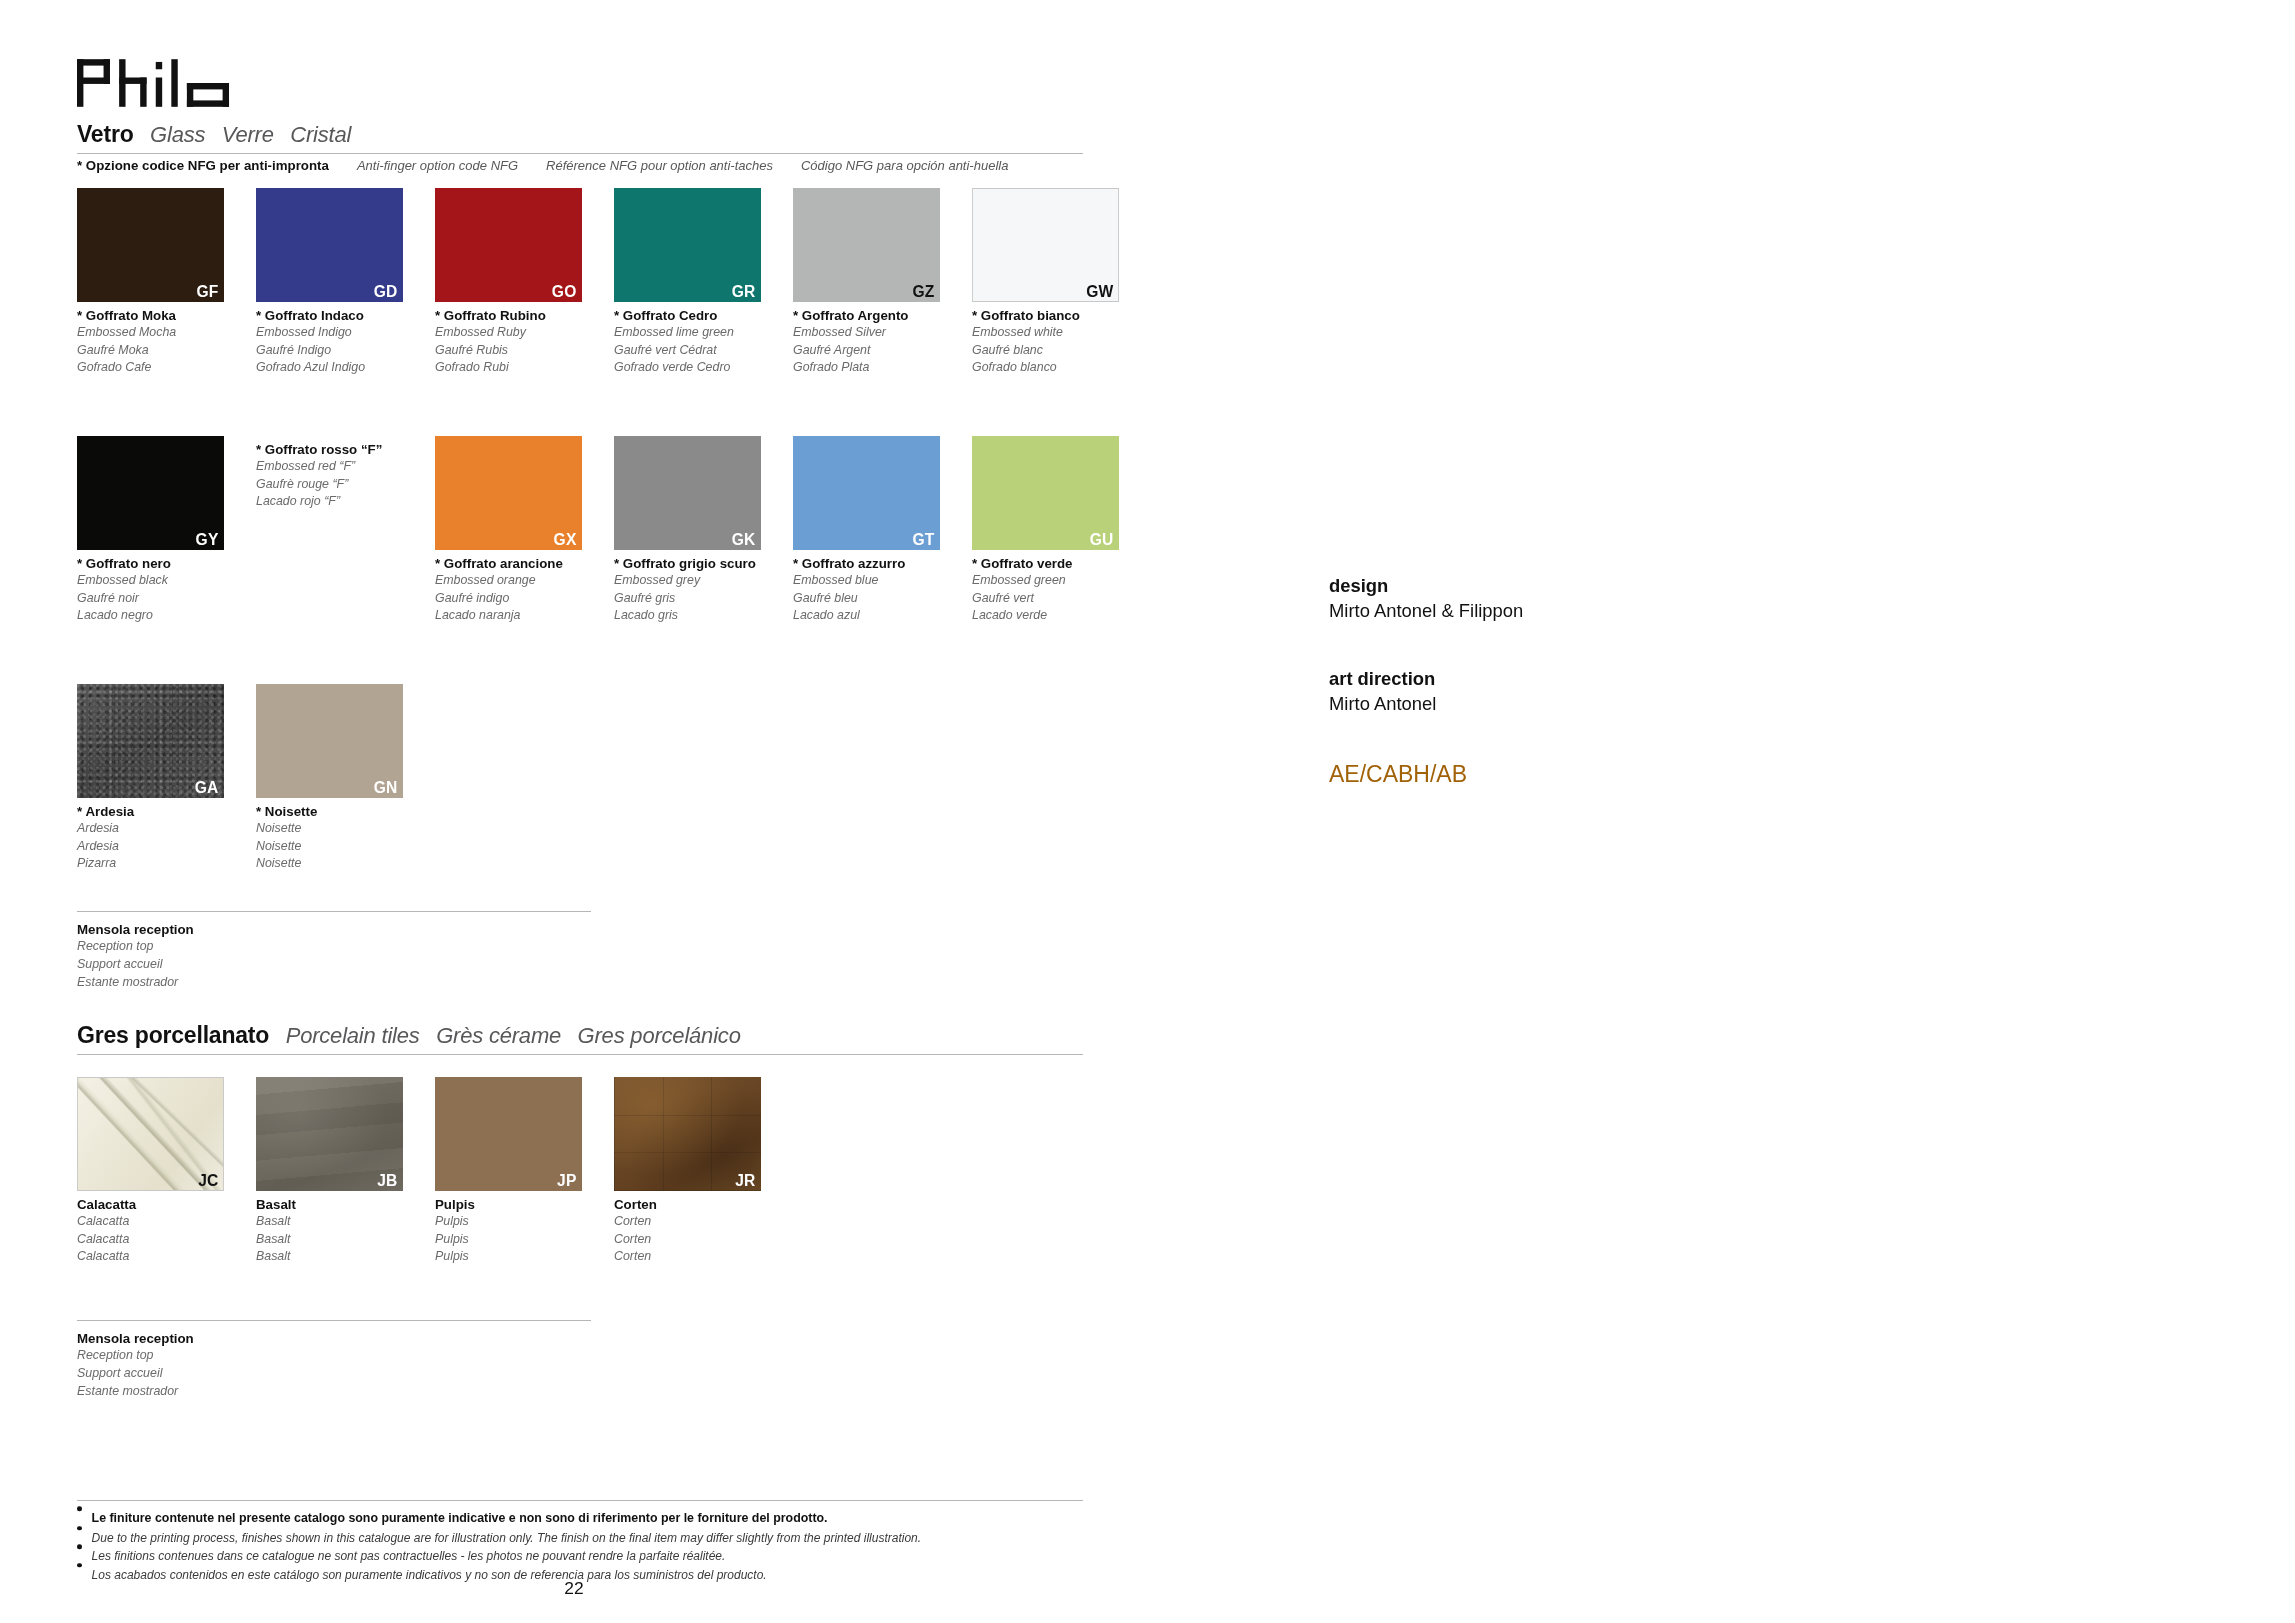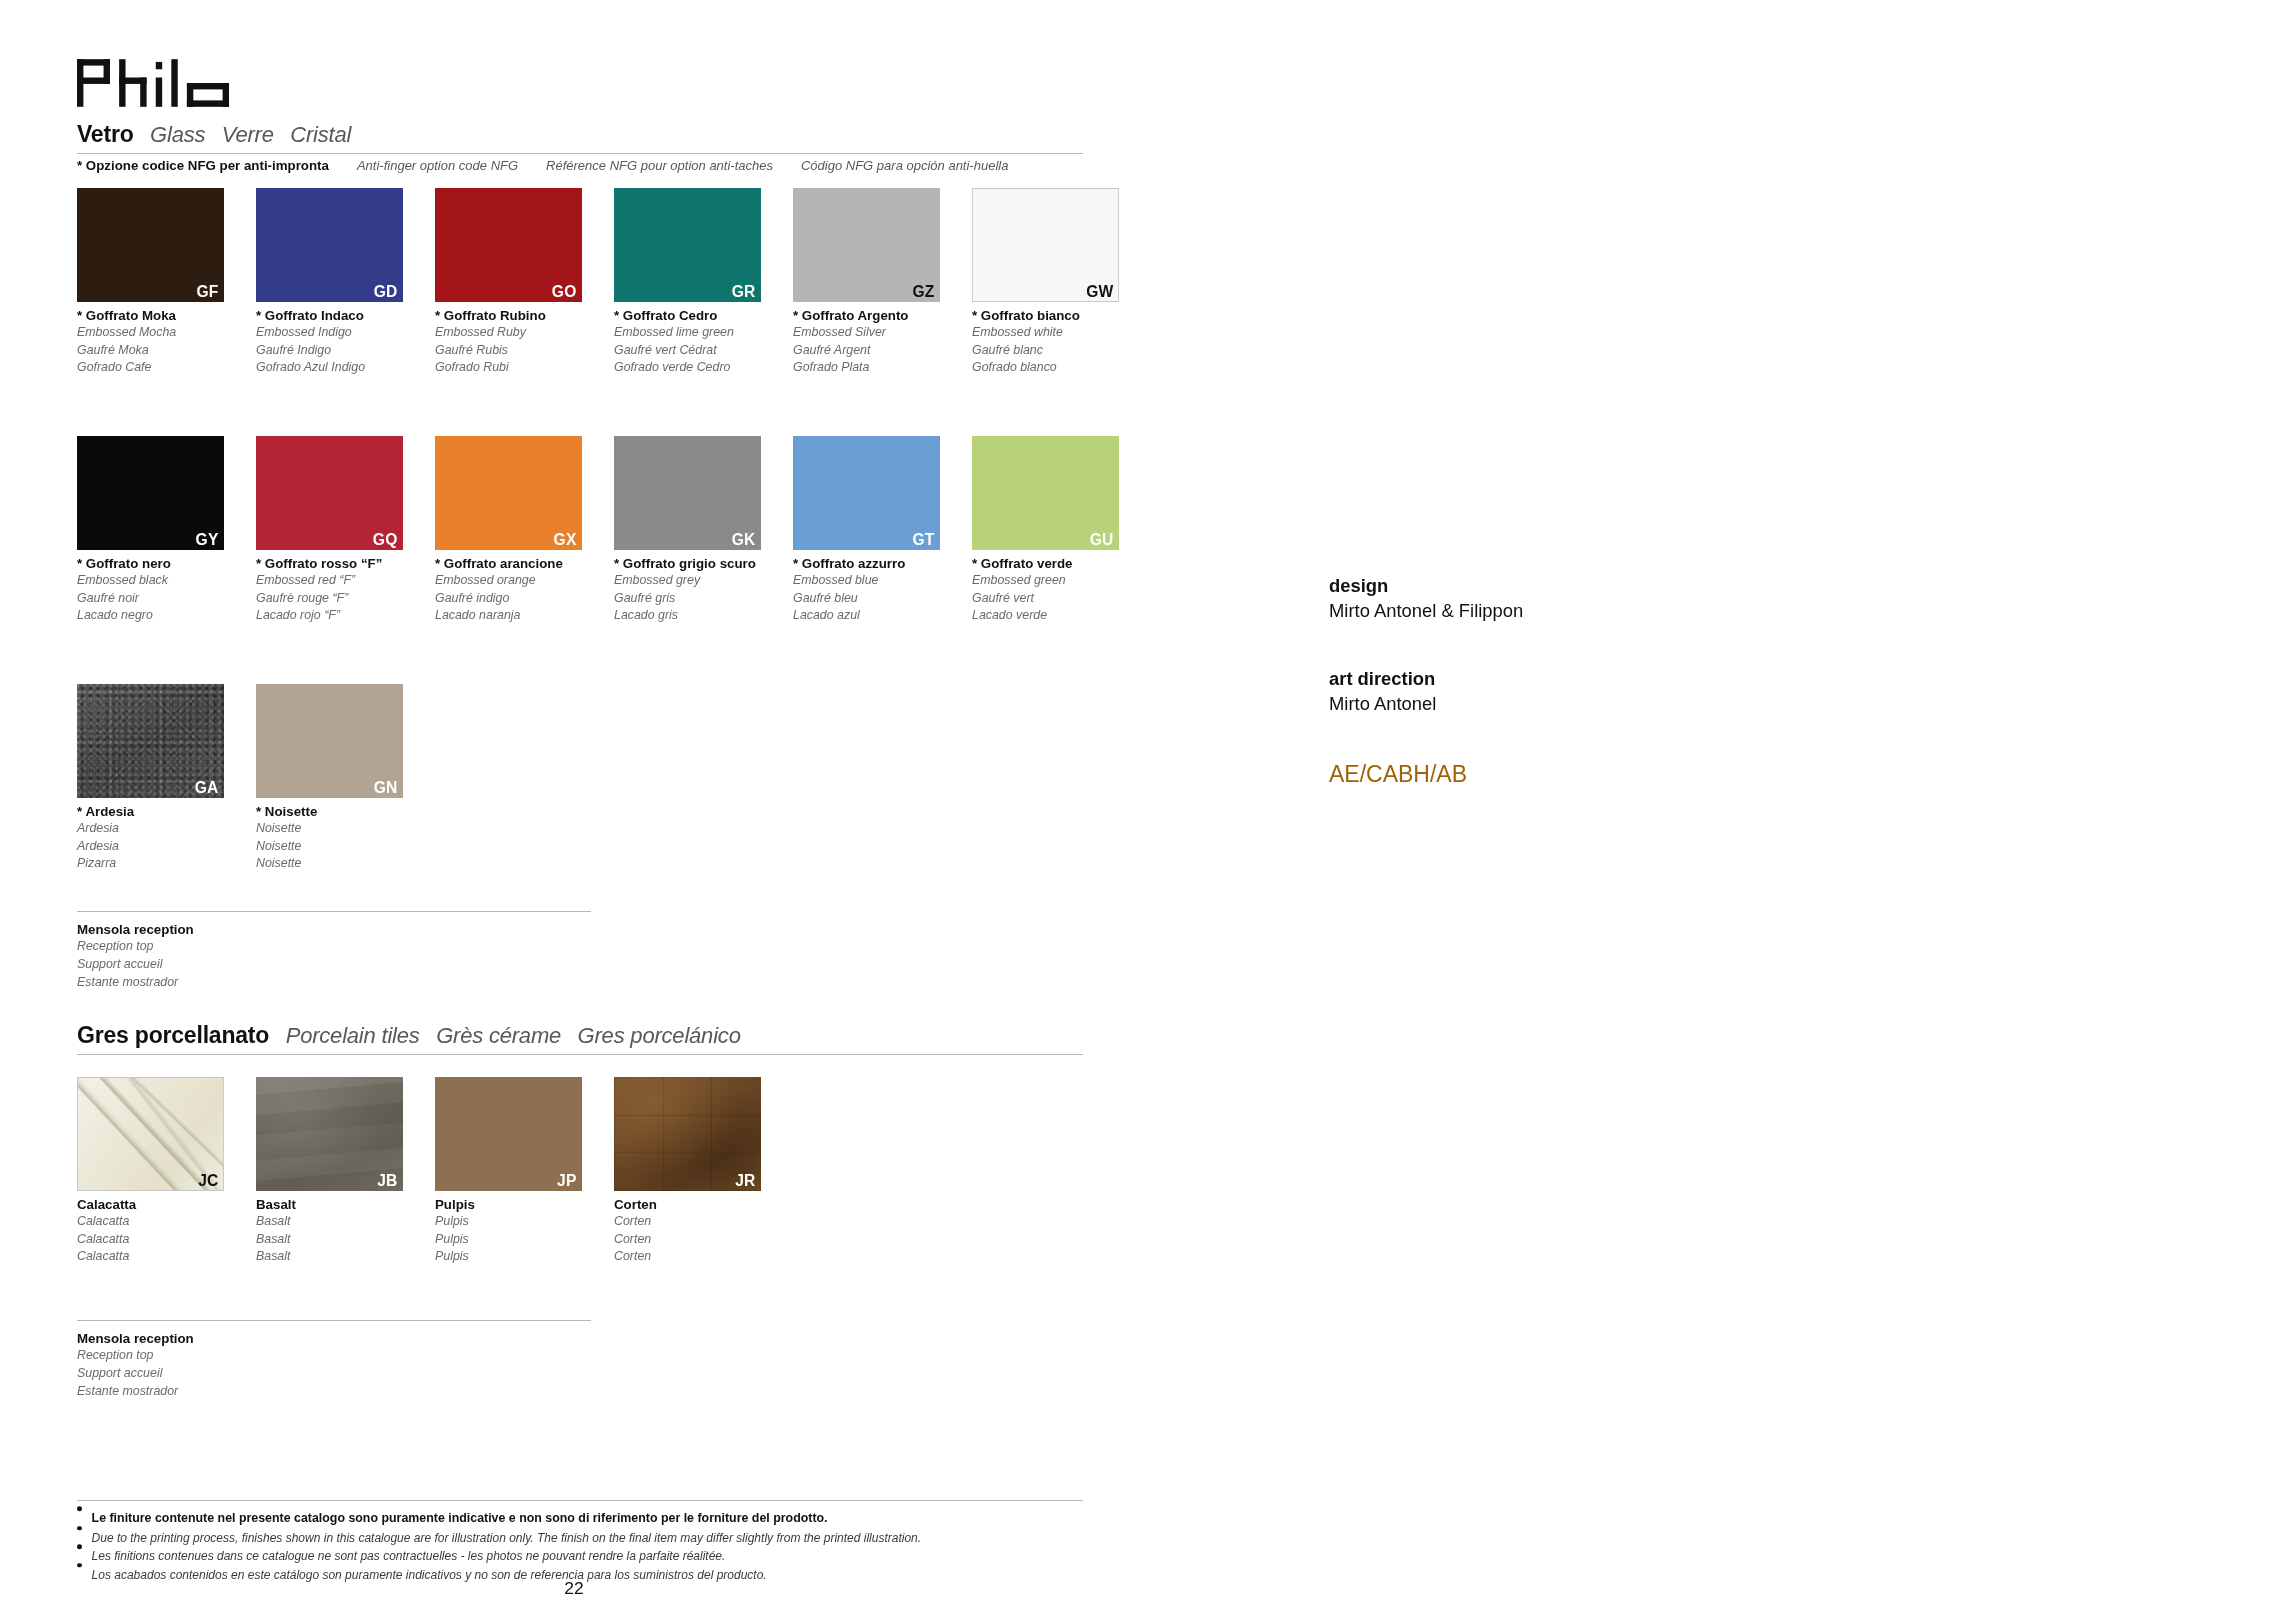--- a/index.html
+++ b/index.html
@@ -345,23 +345,20 @@
           <span class="code light">GY</span>
         </div>
         <div class="names">
           <div class="nm-main">* Goffrato nero</div>
           <div class="nm-tr">Embossed black</div>
           <div class="nm-tr">Gaufré noir</div>
           <div class="nm-tr">Lacado negro</div>
         </div>
       </div>
       <div class="cell">
-        <div class="swatch" style="background-color:#b42434">
-          <span class="code light">GQ</span>
-        </div>
         <div class="names">
           <div class="nm-main">* Goffrato rosso “F”</div>
           <div class="nm-tr">Embossed red “F”</div>
           <div class="nm-tr">Gaufrè rouge “F”</div>
           <div class="nm-tr">Lacado rojo “F”</div>
         </div>
       </div>
       <div class="cell">
         <div class="swatch" style="background-color:#e9812c">
           <span class="code light">GX</span>

